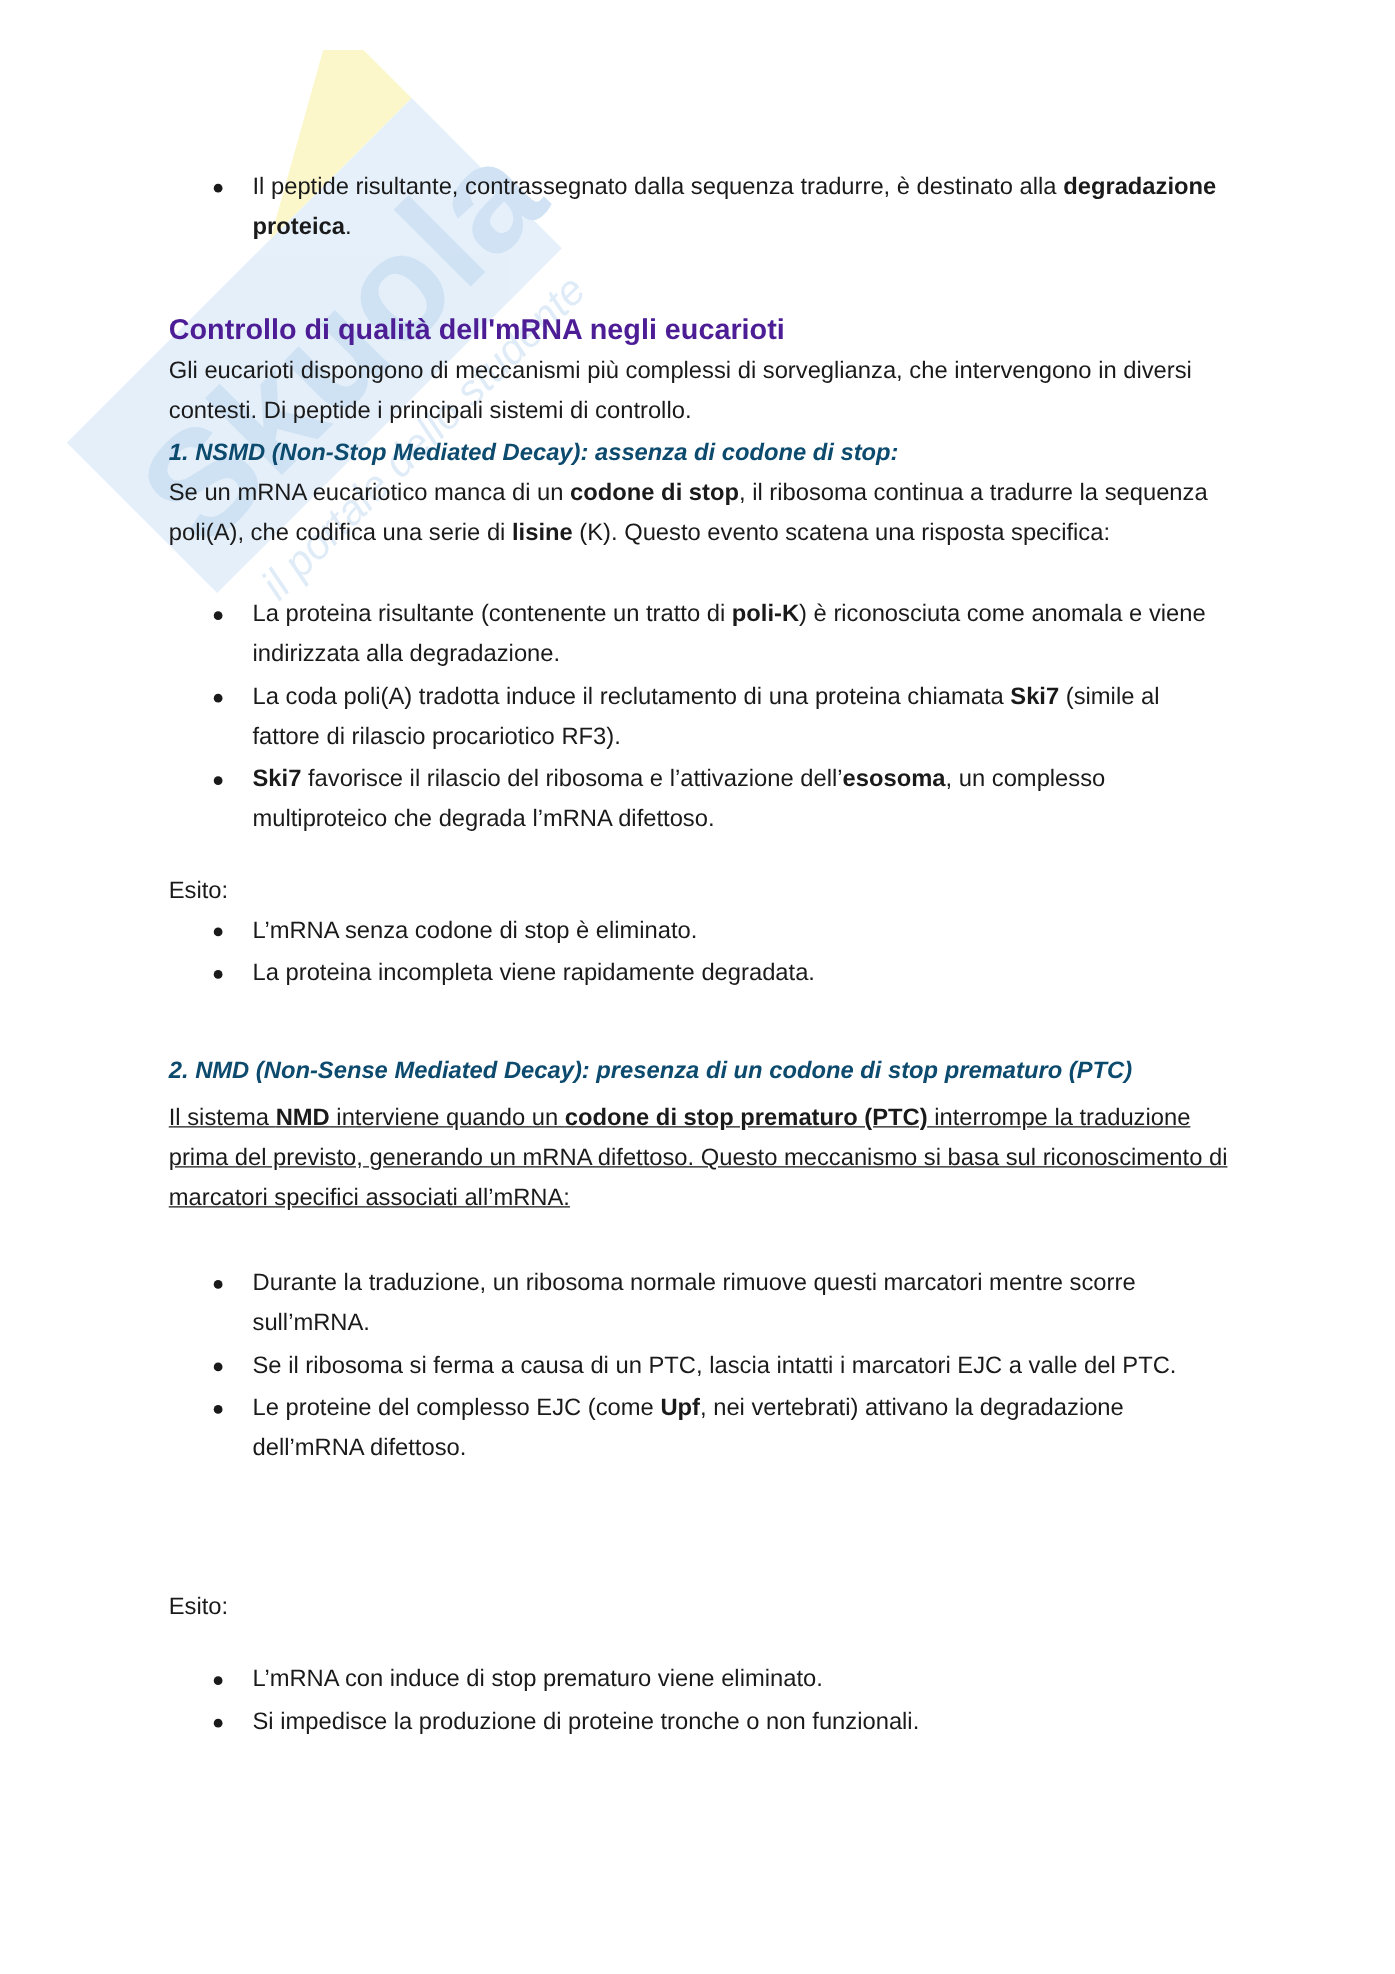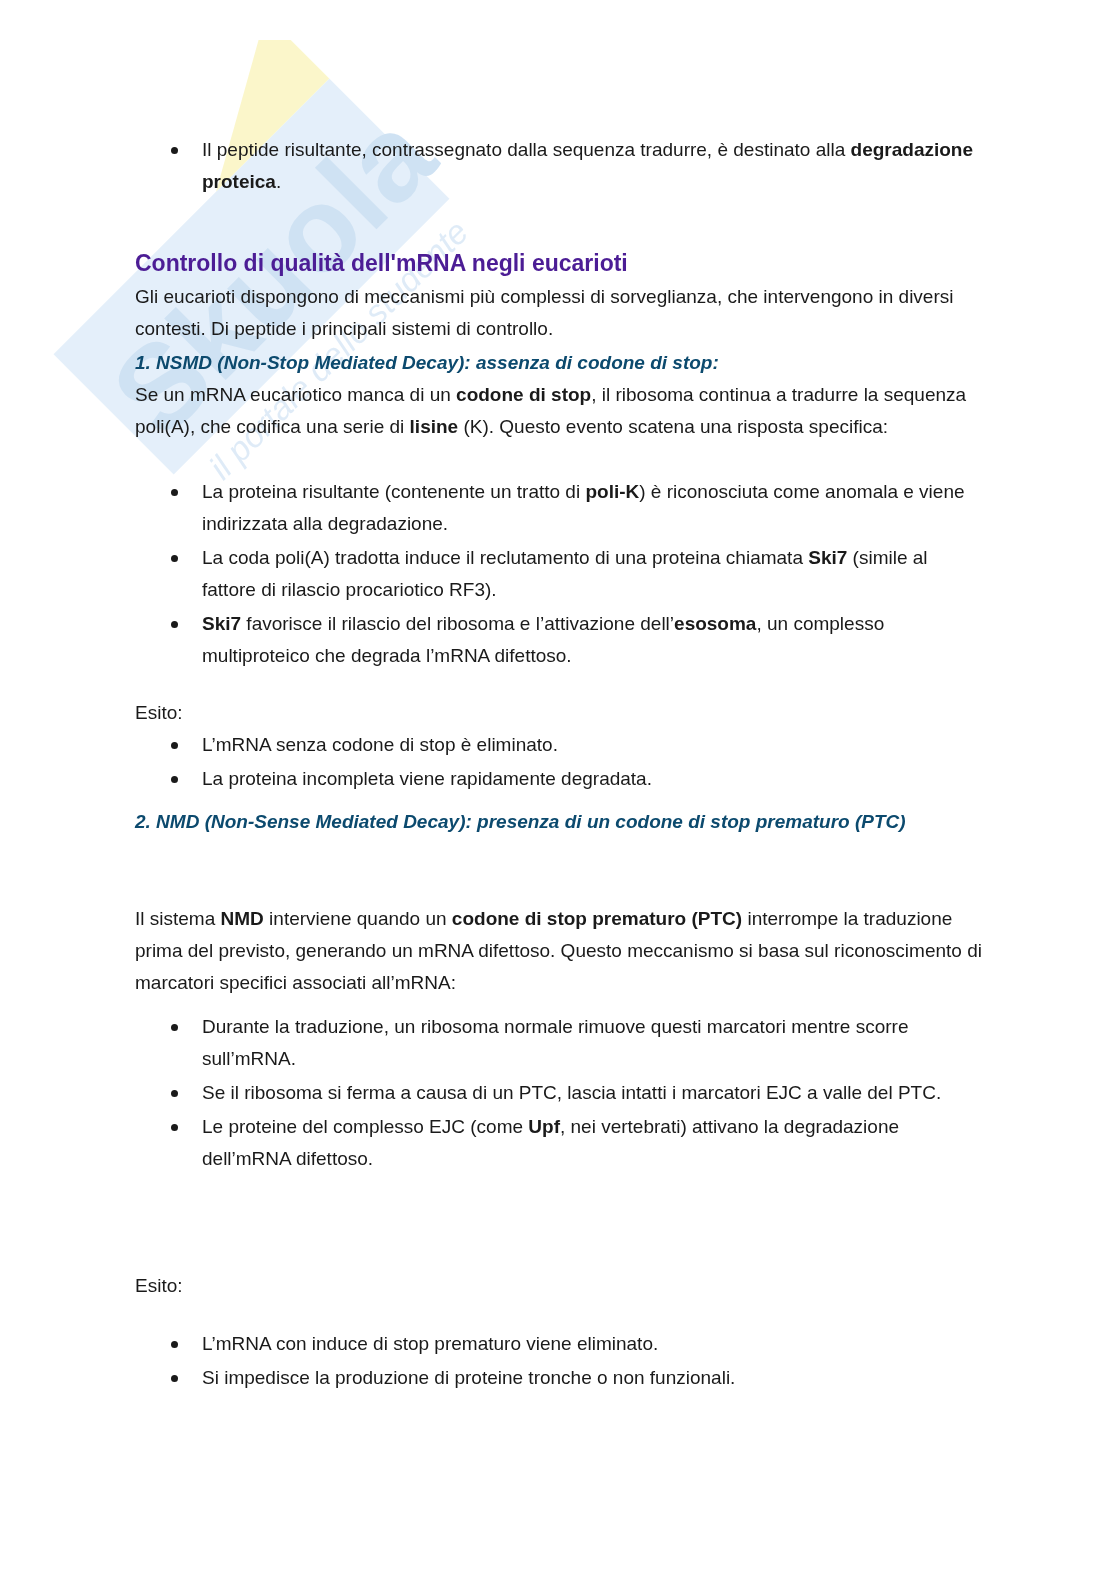--- a/index.html
+++ b/index.html
@@ -61,22 +61,22 @@
       <b>Ski7</b><span> favorisce il rilascio del ribosoma e l’attivazione dell’</span><b>esosoma</b><span>, un complesso multiproteico che degrada l’mRNA difettoso.</span>
     </li>
   </ul>
 
   <p class="label abs" style="top:697px;">Esito:</p>
   <ul class="bullets abs" style="top:729px;">
     <li><span class="dot"></span><span>L’mRNA senza codone di stop è eliminato.</span></li>
     <li><span class="dot"></span><span>La proteina incompleta viene rapidamente degradata.</span></li>
   </ul>
 
-  <h3 class="h3 abs" style="top:806px; width:820px;">2. NMD (Non-Sense Mediated Decay): presenza di un codone di stop prematuro (PTC)</h3>
-  <p class="p abs" style="top:903px;">
+  <h3 class="h3 abs" style="top:841px; width:820px;">2. NMD (Non-Sense Mediated Decay): presenza di un codone di stop prematuro (PTC)</h3>
+  <p class="p abs" style="top:879px;text-decoration:underline;">
     <span>Il sistema </span><b>NMD</b><span> interviene quando un </span><b>codone di stop prematuro (PTC)</b><span> interrompe la traduzione prima del previsto, generando un mRNA difettoso. Questo meccanismo si basa sul riconoscimento di marcatori specifici associati all’mRNA:</span>
   </p>
   <ul class="bullets abs" style="top:1011px;">
     <li>
       <span class="dot"></span>
       <span>Durante la traduzione, un ribosoma normale rimuove questi marcatori mentre scorre sull’mRNA.</span>
     </li>
     <li>
       <span class="dot"></span>
       <span>Se il ribosoma si ferma a causa di un PTC, lascia intatti i marcatori EJC a valle del PTC.</span>

